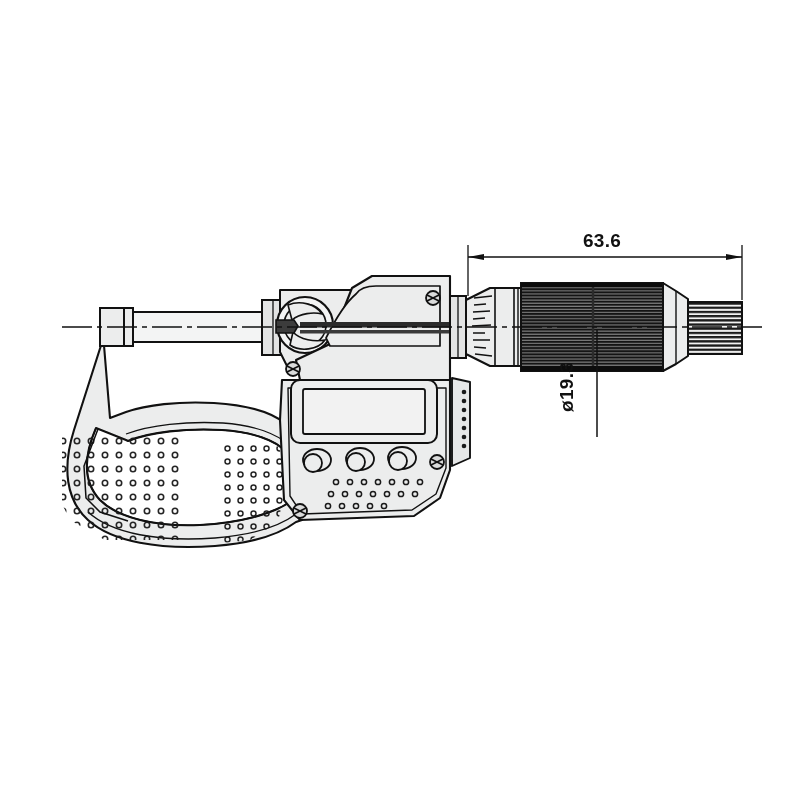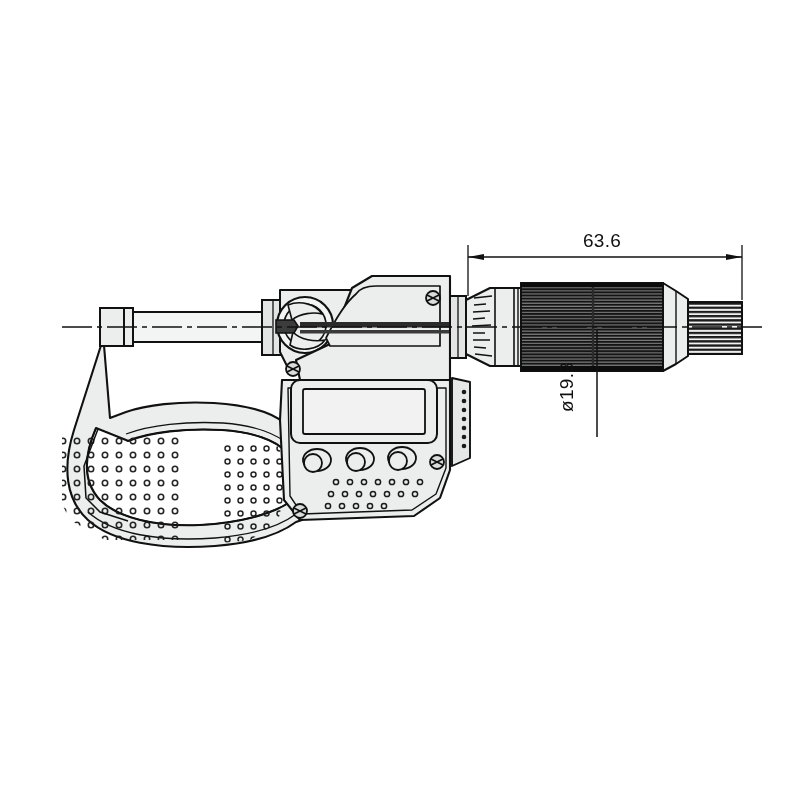--- a/index.html
+++ b/index.html
@@ -13,20 +13,21 @@
     font-family: "Liberation Sans", sans-serif;
     overflow: hidden;
     position: relative;
   }
   #drawing-root {
     position: absolute;
     left: 0;
     top: 0;
     width: 800px;
     height: 800px;
+    font-weight: bold;
   }
   svg.cad {
     display: block;
     width: 800px;
     height: 800px;
   }
   .dim-text {
     font-family: "Liberation Sans", sans-serif;
     font-size: 19px;
     fill: #111111;

